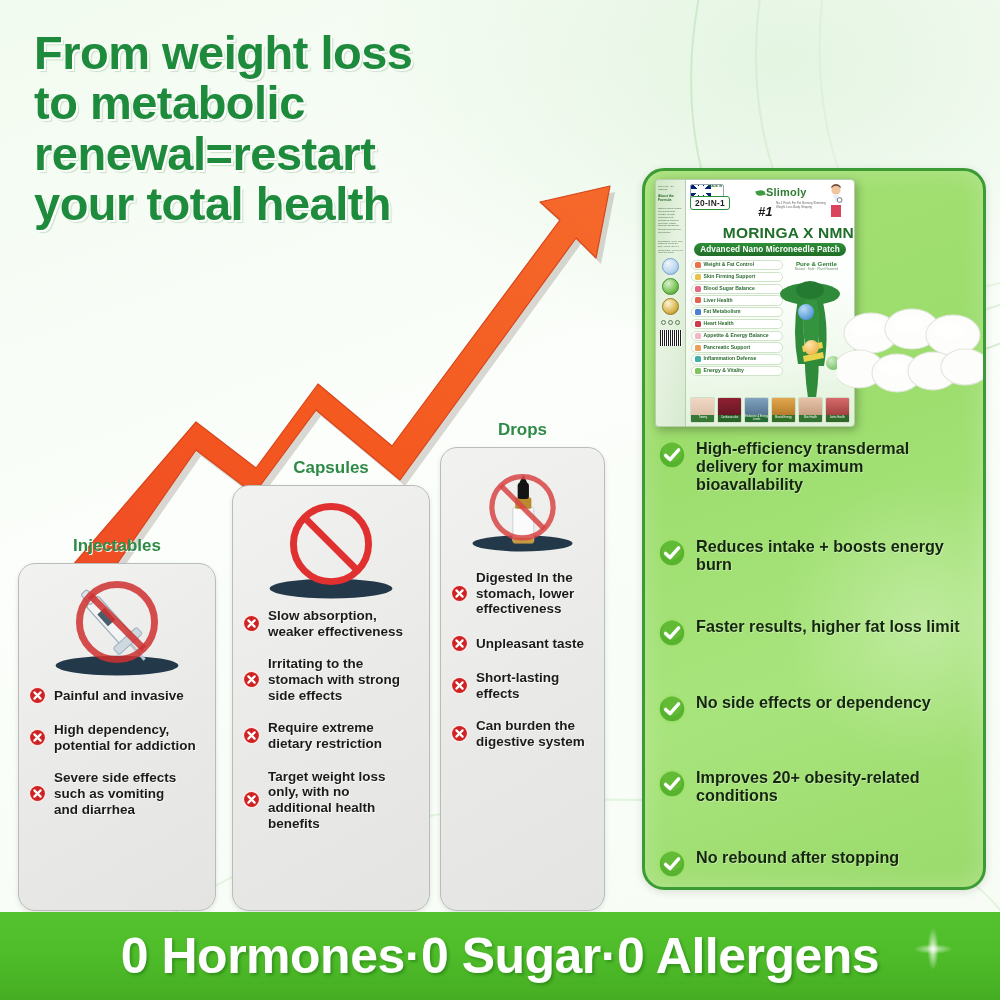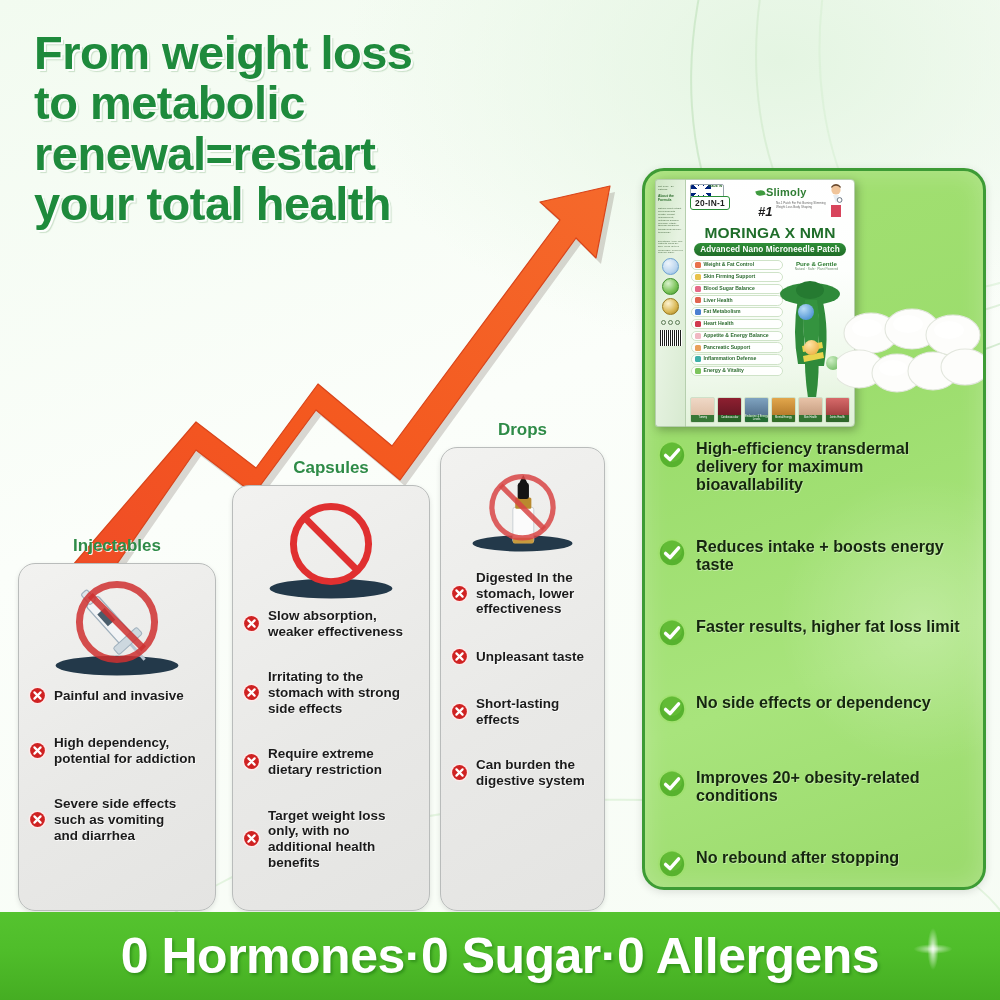--- a/index.html
+++ b/index.html
@@ -56,21 +56,21 @@
   }
   .card {
     background: linear-gradient(150deg, #f2f2f0 0%, #e9e9e7 55%, #e4e4e2 100%);
     border: 1.6px solid #b9bcbb;
     border-radius: 17px;
     box-shadow: 0 2px 5px rgba(0,0,0,.10);
     padding: 10px 9px 12px 9px;
     display: flex; flex-direction: column;
   }
   .card-visual { height: 108px; position: relative; margin-bottom: 4px; }
-  .neg-list { display: flex; flex-direction: column; gap: 30px; }
+  .neg-list { display: flex; flex-direction: column; gap: 17px; }
   .neg-item { display: flex; align-items: center; gap: 7px; }
   .neg-item .txt {
     font-size: 13.5px; line-height: 1.16; color: #1b1b1b; font-weight: bold;
     text-shadow: 0.7px 0.7px 0 rgba(255,255,255,.85);
   }
   .x-badge { flex: 0 0 auto; width: 19px; height: 19px; }
 
   #col-inject { left: 18px;  top: 536px; width: 198px; }
   #col-inject .card { height: 348px; }
   #col-caps   { left: 232px; top: 458px; width: 198px; }
@@ -162,21 +162,21 @@
   }
   .badge-no1 {
     position: absolute; left: 72px; top: 24px;
     font-size: 13px; font-weight: bold; color: #1a1a1a; font-style: italic;
   }
   .badge-no1-sub { position: absolute; left: 90px; top: 22px; font-size: 3px; color: #6a6a6a; width: 54px; line-height: 1.3; }
   .doctor {
     position: absolute; right: 4px; top: 3px; width: 28px; height: 34px;
   }
   .product-name {
-    position: absolute; left: 0; right: 0; top: 44px; text-align: center;
+    position: absolute; left: 0; right: 0; top: 44px; text-align: right;
     font-size: 15.5px; font-weight: bold; color: #1f6e2a; letter-spacing: .2px;
   }
   .product-sub {
     position: absolute; left: 8px; right: 8px; top: 63px;
     background: linear-gradient(#2f8f38, #1f6d27);
     color: #fff; font-size: 8.2px; font-weight: bold; text-align: center;
     border-radius: 9px; padding: 2px 0; letter-spacing: .1px;
   }
 
   .feat-list { position: absolute; left: 5px; top: 80px; width: 92px; display: flex; flex-direction: column; gap: 1.4px; }
@@ -610,21 +610,21 @@
       </div>
       <div class="ben-item">
         <span class="check-badge">
           <svg width="30" height="30" viewBox="0 0 30 30">
               <circle cx="15" cy="15" r="14.2" fill="#9fe06a" opacity=".55"></circle>
               <circle cx="15" cy="15" r="12.2" fill="#57b22e"></circle>
               <circle cx="15" cy="12" r="10" fill="#6cc33d" opacity=".55"></circle>
               <path d="M8.6 15.4 L13 19.6 L21.6 9.8" stroke="#fff" stroke-width="3.4" fill="none" stroke-linecap="round" stroke-linejoin="round"></path>
             </svg>
         </span>
-        <span class="ben-txt">Reduces intake + boosts energy taste</span>
+        <span class="ben-txt">Reduces intake + boosts energy burn</span>
       </div>
       <div class="ben-item">
         <span class="check-badge">
           <svg width="30" height="30" viewBox="0 0 30 30">
               <circle cx="15" cy="15" r="14.2" fill="#9fe06a" opacity=".55"></circle>
               <circle cx="15" cy="15" r="12.2" fill="#57b22e"></circle>
               <circle cx="15" cy="12" r="10" fill="#6cc33d" opacity=".55"></circle>
               <path d="M8.6 15.4 L13 19.6 L21.6 9.8" stroke="#fff" stroke-width="3.4" fill="none" stroke-linecap="round" stroke-linejoin="round"></path>
             </svg>
         </span>

